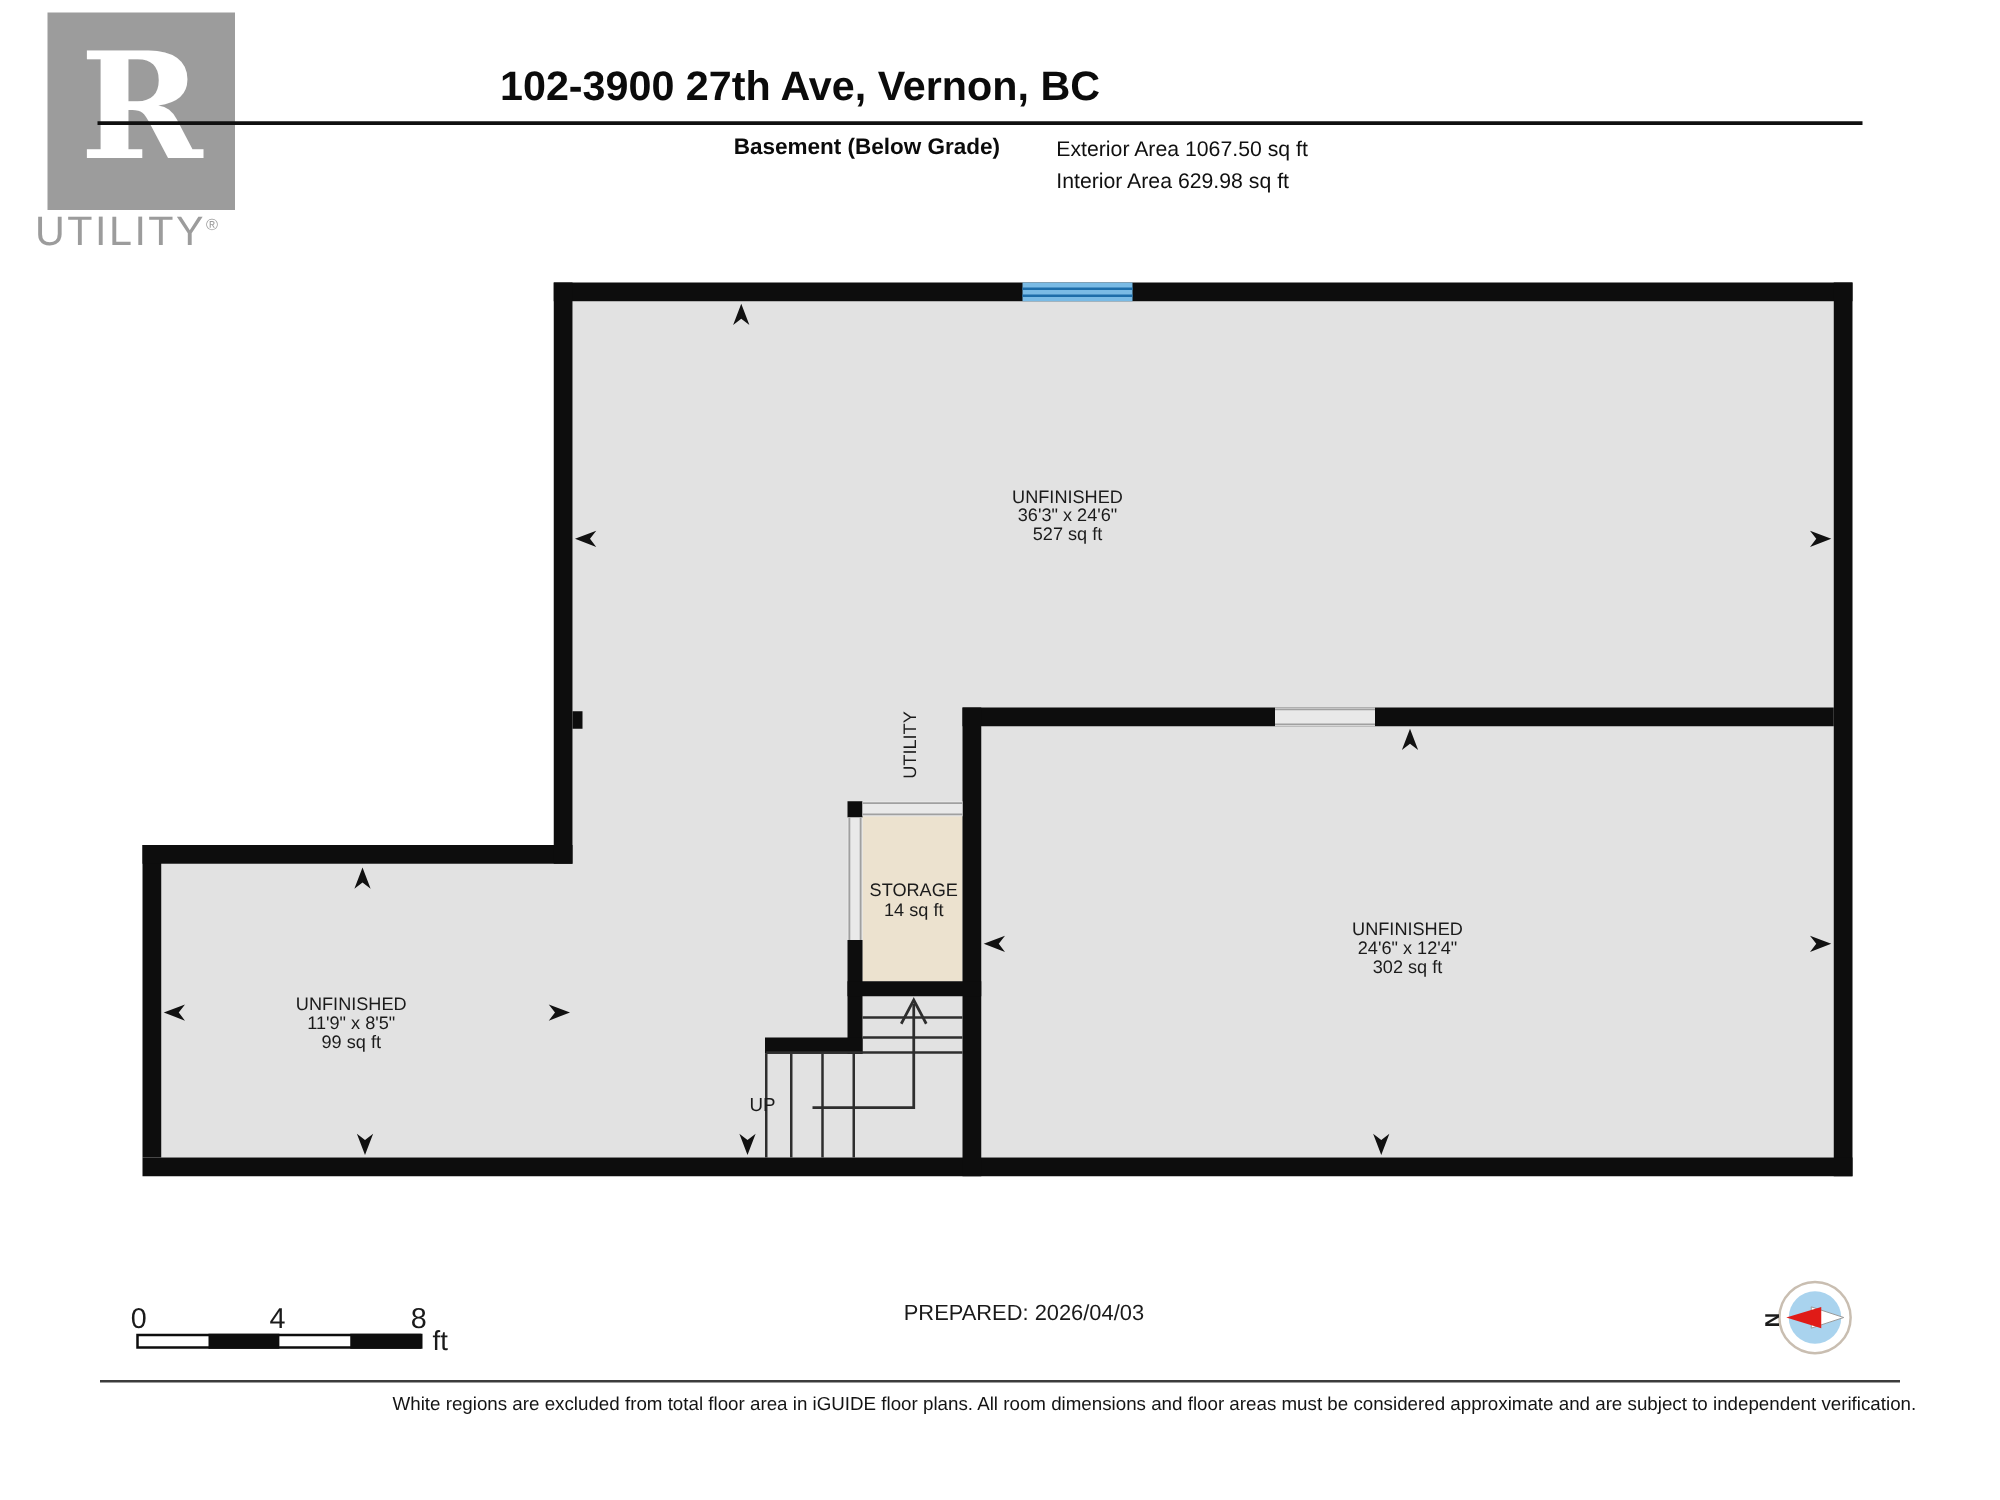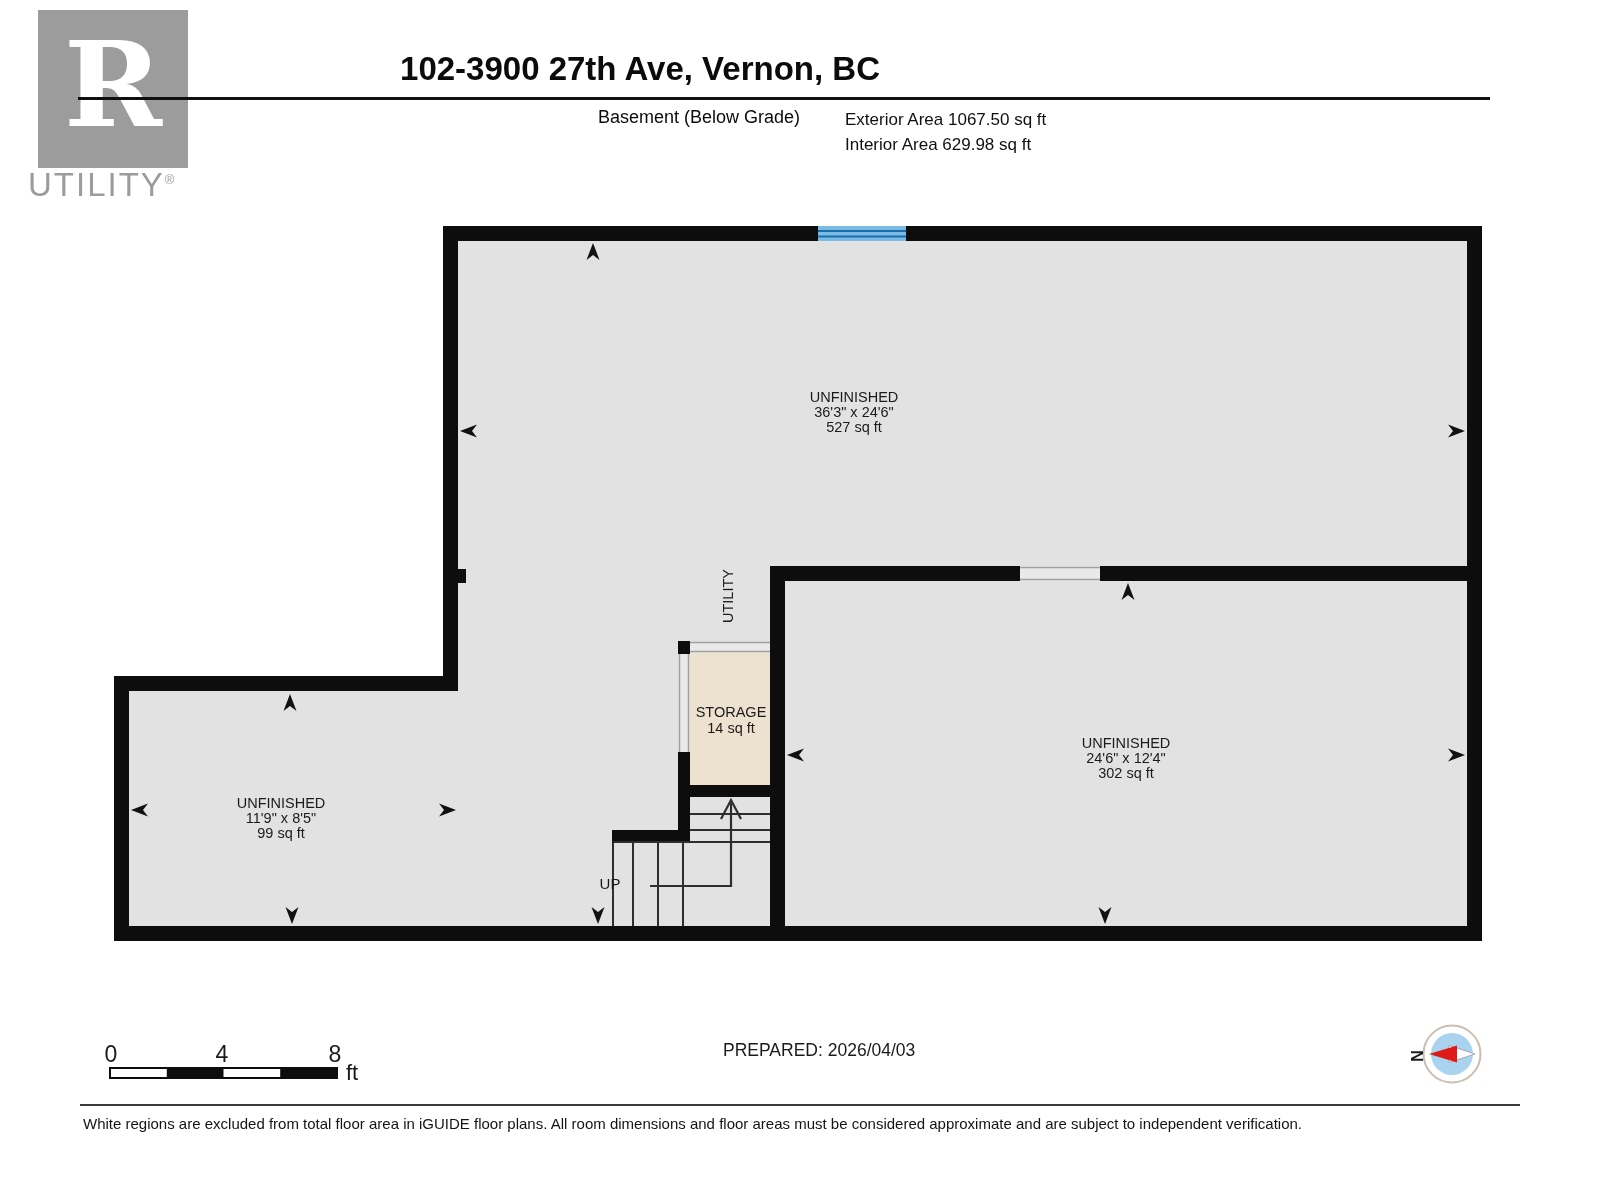--- a/index.html
+++ b/index.html
@@ -7,24 +7,24 @@
         font-family:"Liberation Sans",sans-serif;}
   .abs{position:absolute;}
   #logo-box{left:38px;top:10px;width:150px;height:158px;background:#9c9c9c;
             display:flex;align-items:center;justify-content:center;}
   #logo-letter{font-family:"DejaVu Serif",serif;font-weight:bold;font-size:118px;
                color:#ffffff;line-height:1;transform:translateY(-4px);}
   #logo-brand{left:28px;top:166px;font-size:33px;color:#9c9c9c;letter-spacing:2px;}
   #logo-brand sup{font-size:13px;}
   #title{left:0;top:50px;width:1280px;text-align:center;font-weight:bold;font-size:33px;color:#0b0b0b;}
   #title-rule{left:78px;top:97px;width:1412px;height:3px;background:#101010;}
-  #floor-label{left:300px;top:107px;width:500px;text-align:right;font-weight:normal;font-size:18px;color:#0b0b0b;}
+  #floor-label{left:300px;top:107px;width:500px;text-align:right;font-weight:bold;font-size:18px;color:#0b0b0b;}
   #area-block{left:817px;top:107px;font-size:17px;color:#101010;line-height:25px;margin-left:28px;}
   #footer-rule{left:80px;top:1104px;width:1440px;height:2px;background:#3c3c3c;}
-  #disclaimer{left:83px;top:1115px;width:1450px;font-size:15px;color:#141414;}
+  #disclaimer{left:83px;top:1115px;width:1450px;font-size:15px;color:#141414;text-align:right;}
   svg text{font-family:"Liberation Sans",sans-serif;}
 </style>
 </head>
 <body>
 
 <div id="page">
 
   <div class="abs" id="logo-box">
     <span id="logo-letter">R</span>
   </div>

